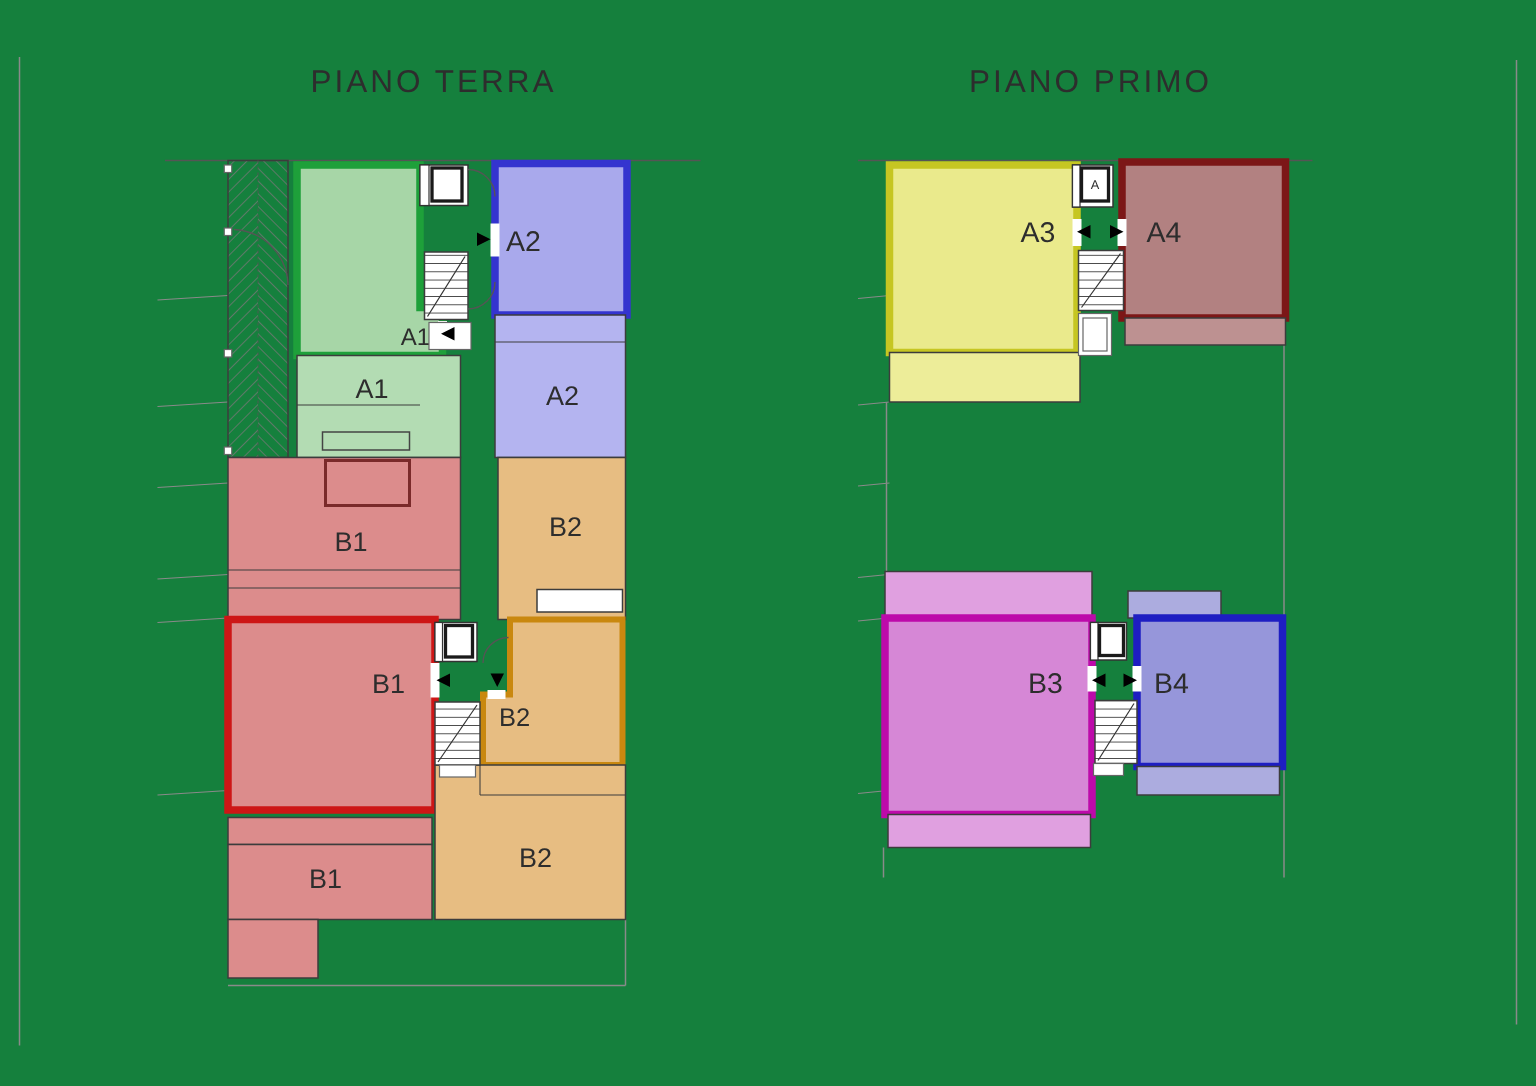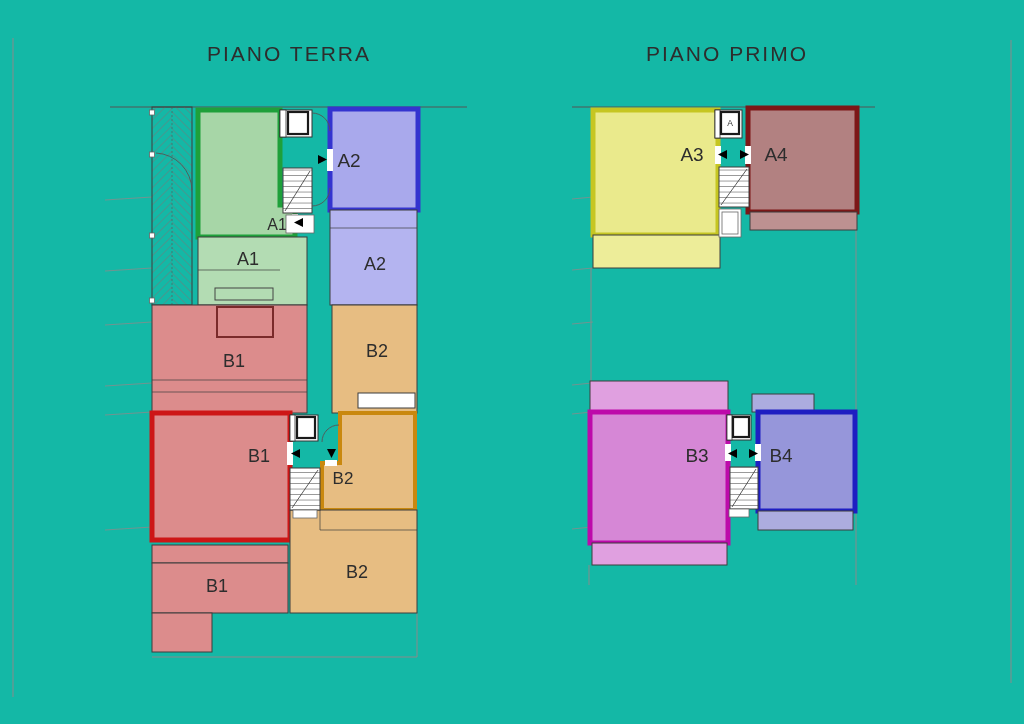--- a/index.html
+++ b/index.html
@@ -1,16 +1,16 @@
 <!DOCTYPE html>
 <html><head>
 <meta charset="utf-8">
 <style>
   html,body{margin:0;padding:0;background:#ffffff;}
-  .canvas-wrap{width:1024px;height:724px;background:#14b8a6;position:relative;font-family:"Liberation Sans",sans-serif;}
+  .canvas-wrap{width:1024px;height:724px;background:#15803d;position:relative;font-family:"Liberation Sans",sans-serif;}
   .plan-title{font-family:"Liberation Sans",sans-serif;font-size:21px;letter-spacing:2px;fill:#2d2d2d;text-anchor:middle;}
   .room-label{font-family:"Liberation Sans",sans-serif;fill:#2d2d2d;text-anchor:middle;}
   .lbl{font-size:18px;}
   .lbl-lg{font-size:19px;}
   .lbl-sm{font-size:16px;}
   .lbl-md{font-size:17px;}
   .lbl-elev{font-size:8.5px;}
   .thin{stroke:#3c3c3c;stroke-width:1;}
   .inner-line{stroke:#3c3c3c;stroke-width:0.7;}
   .site{stroke:#8a8a8a;stroke-width:1;}

